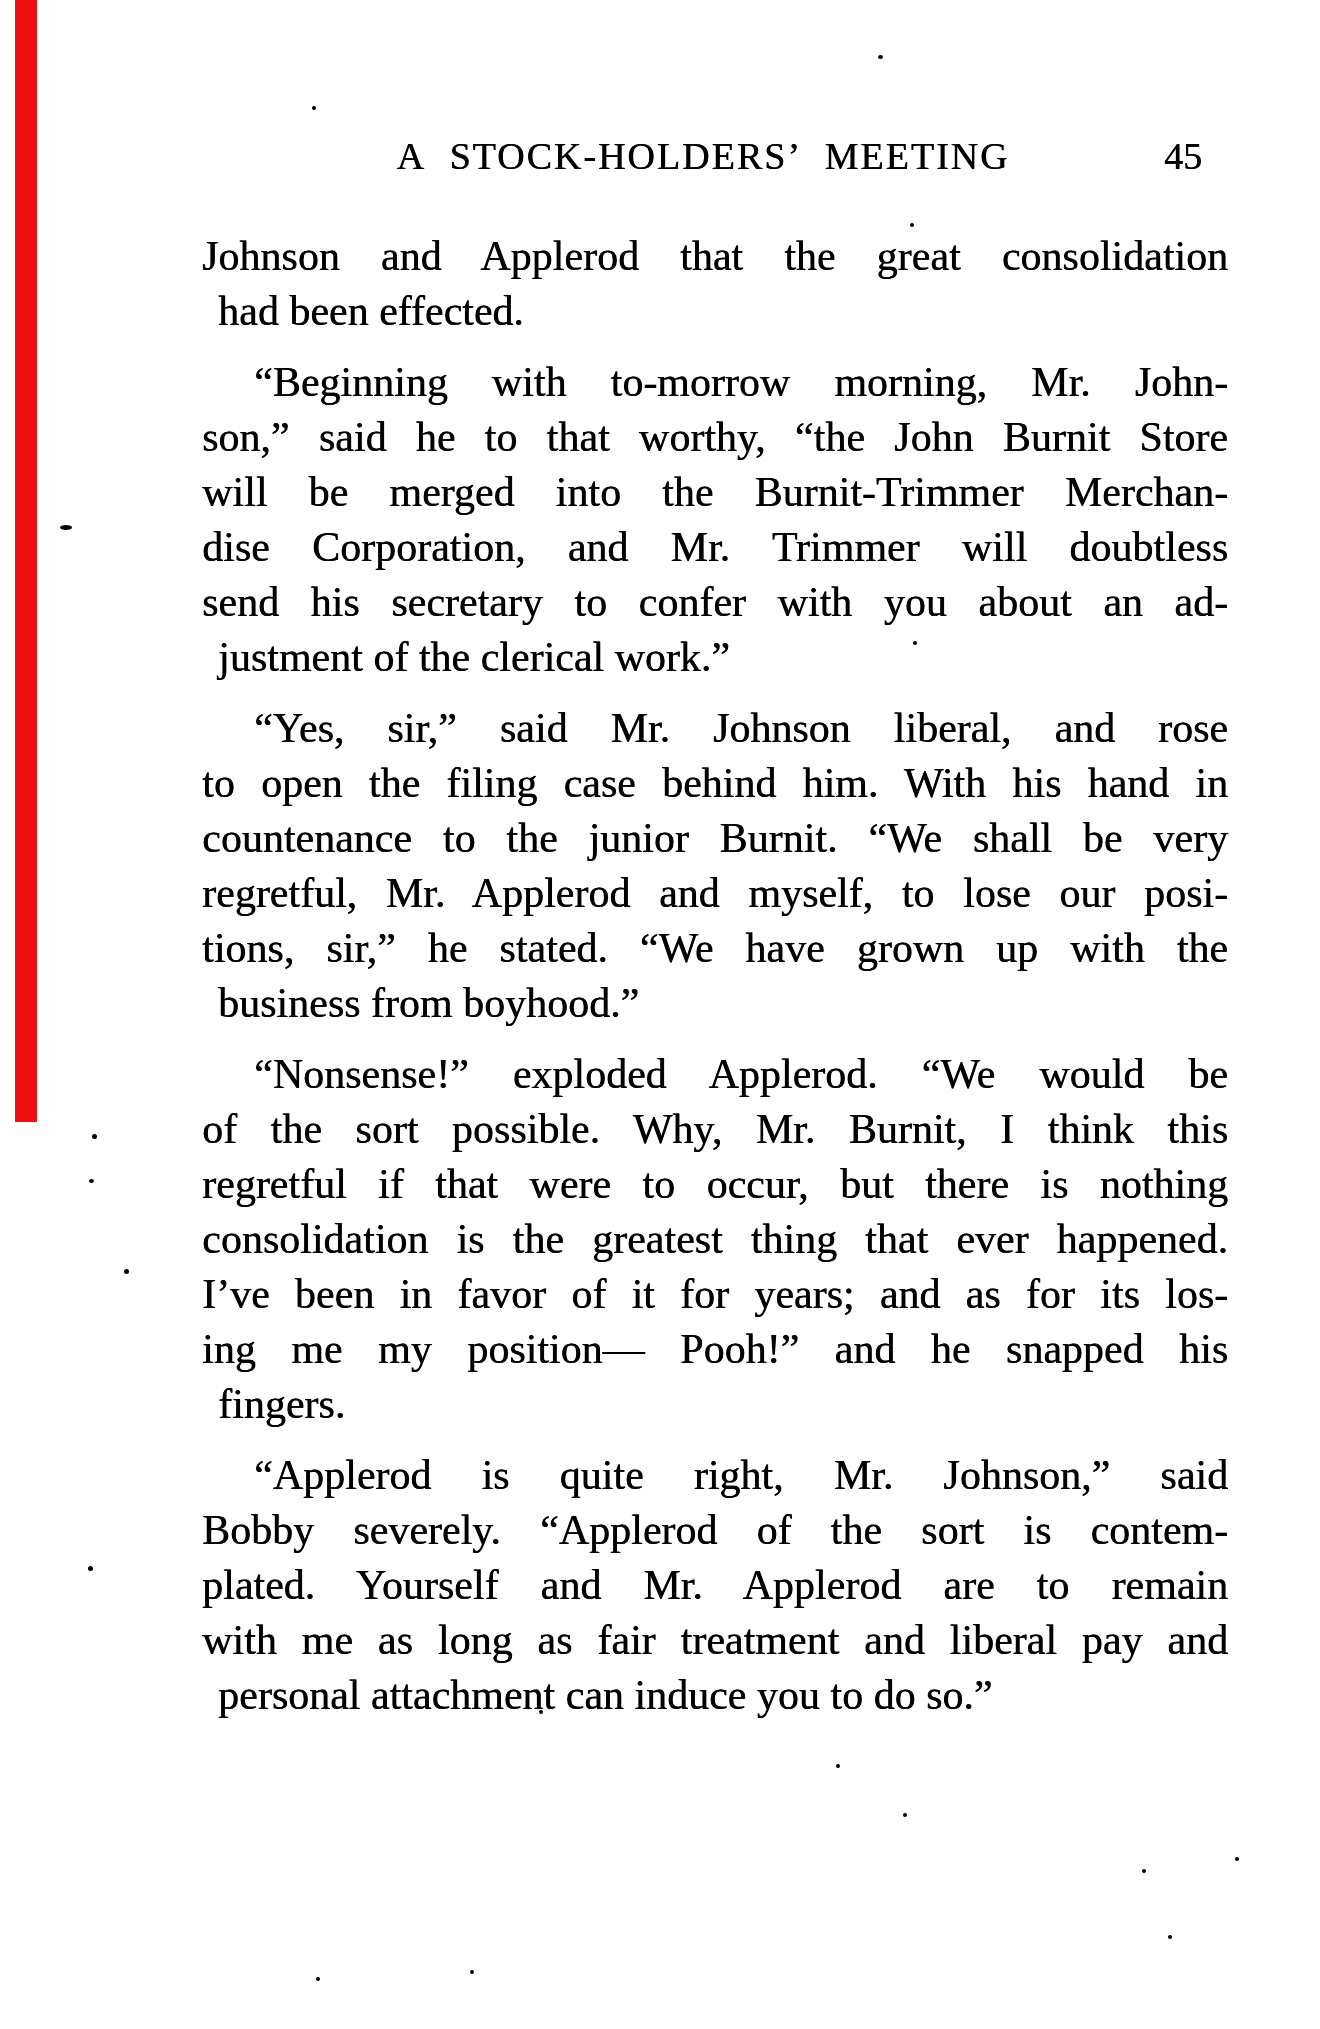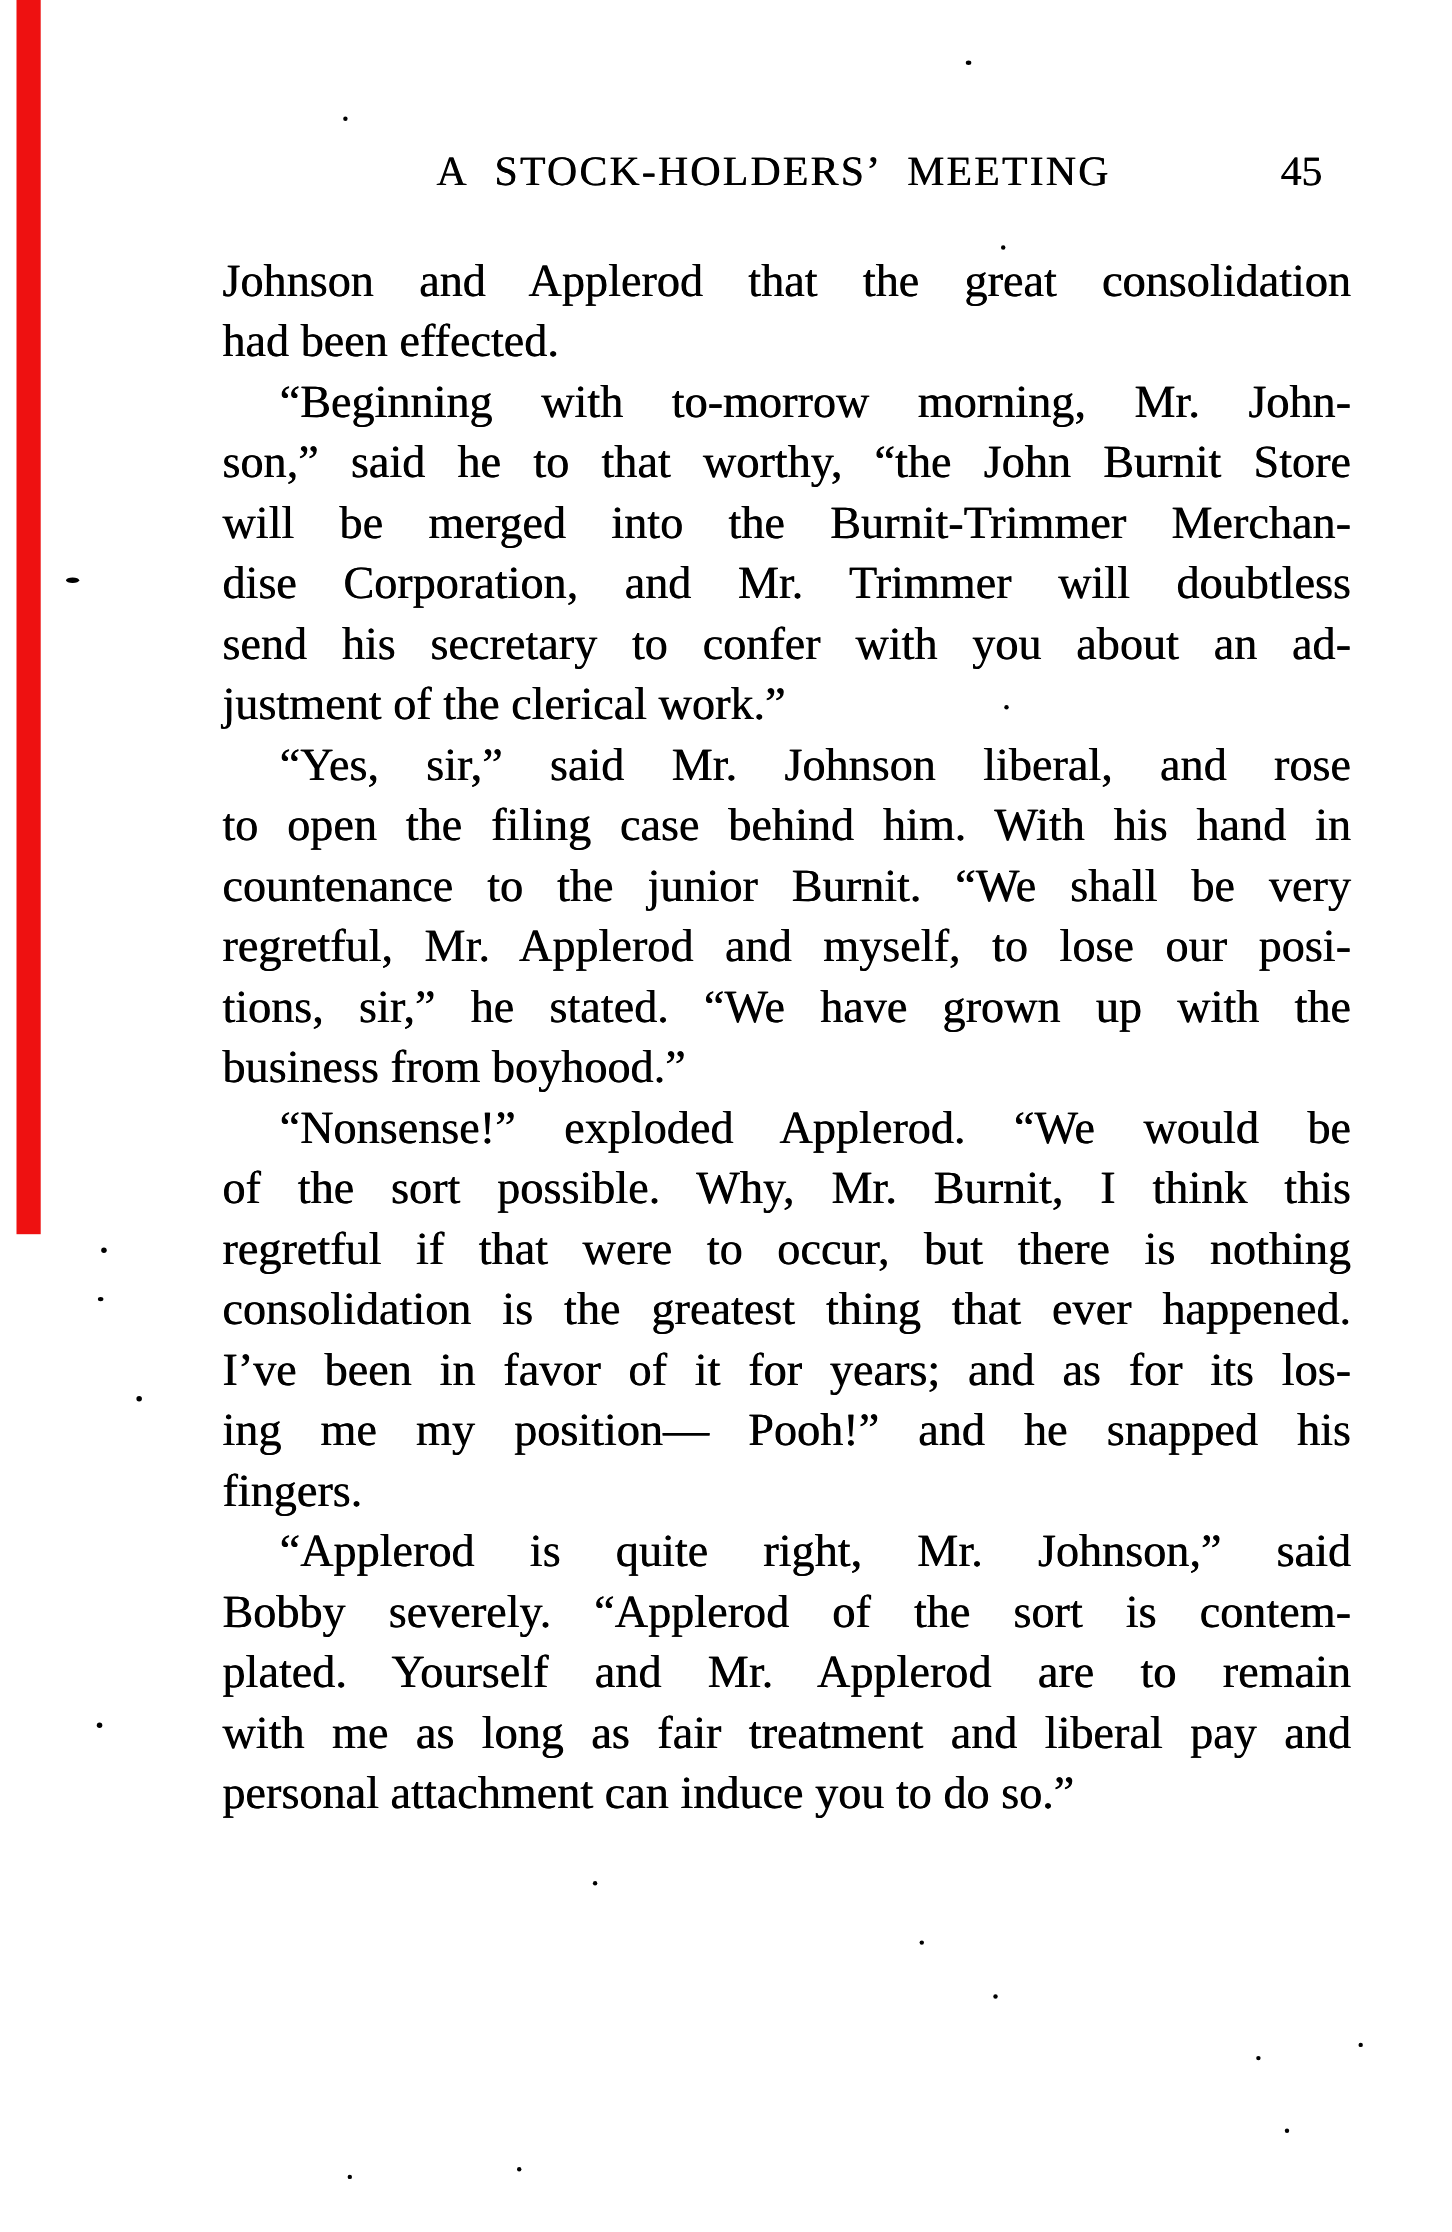--- a/index.html
+++ b/index.html
@@ -36,22 +36,22 @@
   .text-block {
     position: absolute;
     left: 202px;
     top: 229px;
     width: 1026px;
     font-size: 42px;
     line-height: 55px;
     text-shadow: 0.5px 0 0 #000;
   }
   .line { text-align: justify; text-align-last: justify; }
-  .line.last { text-align-last: left; }
-  .line.indent { padding-left: 52px; }
+  .line.last { text-align-last: left; margin-left: 16px; }
+  .line.indent { padding-left: 52px; margin-top: 16px; }
   .red-bar { position: absolute; }
   .speck { position: absolute; background: #000; border-radius: 50%; }
 </style>
 </head>
 <body>
 
 <div class="page">
   <div class="red-bar" style="left: 15px; top: 0px; width: 22px; height: 1122px; background: rgb(238, 17, 17);"></div>
 
   <header class="running-head">

